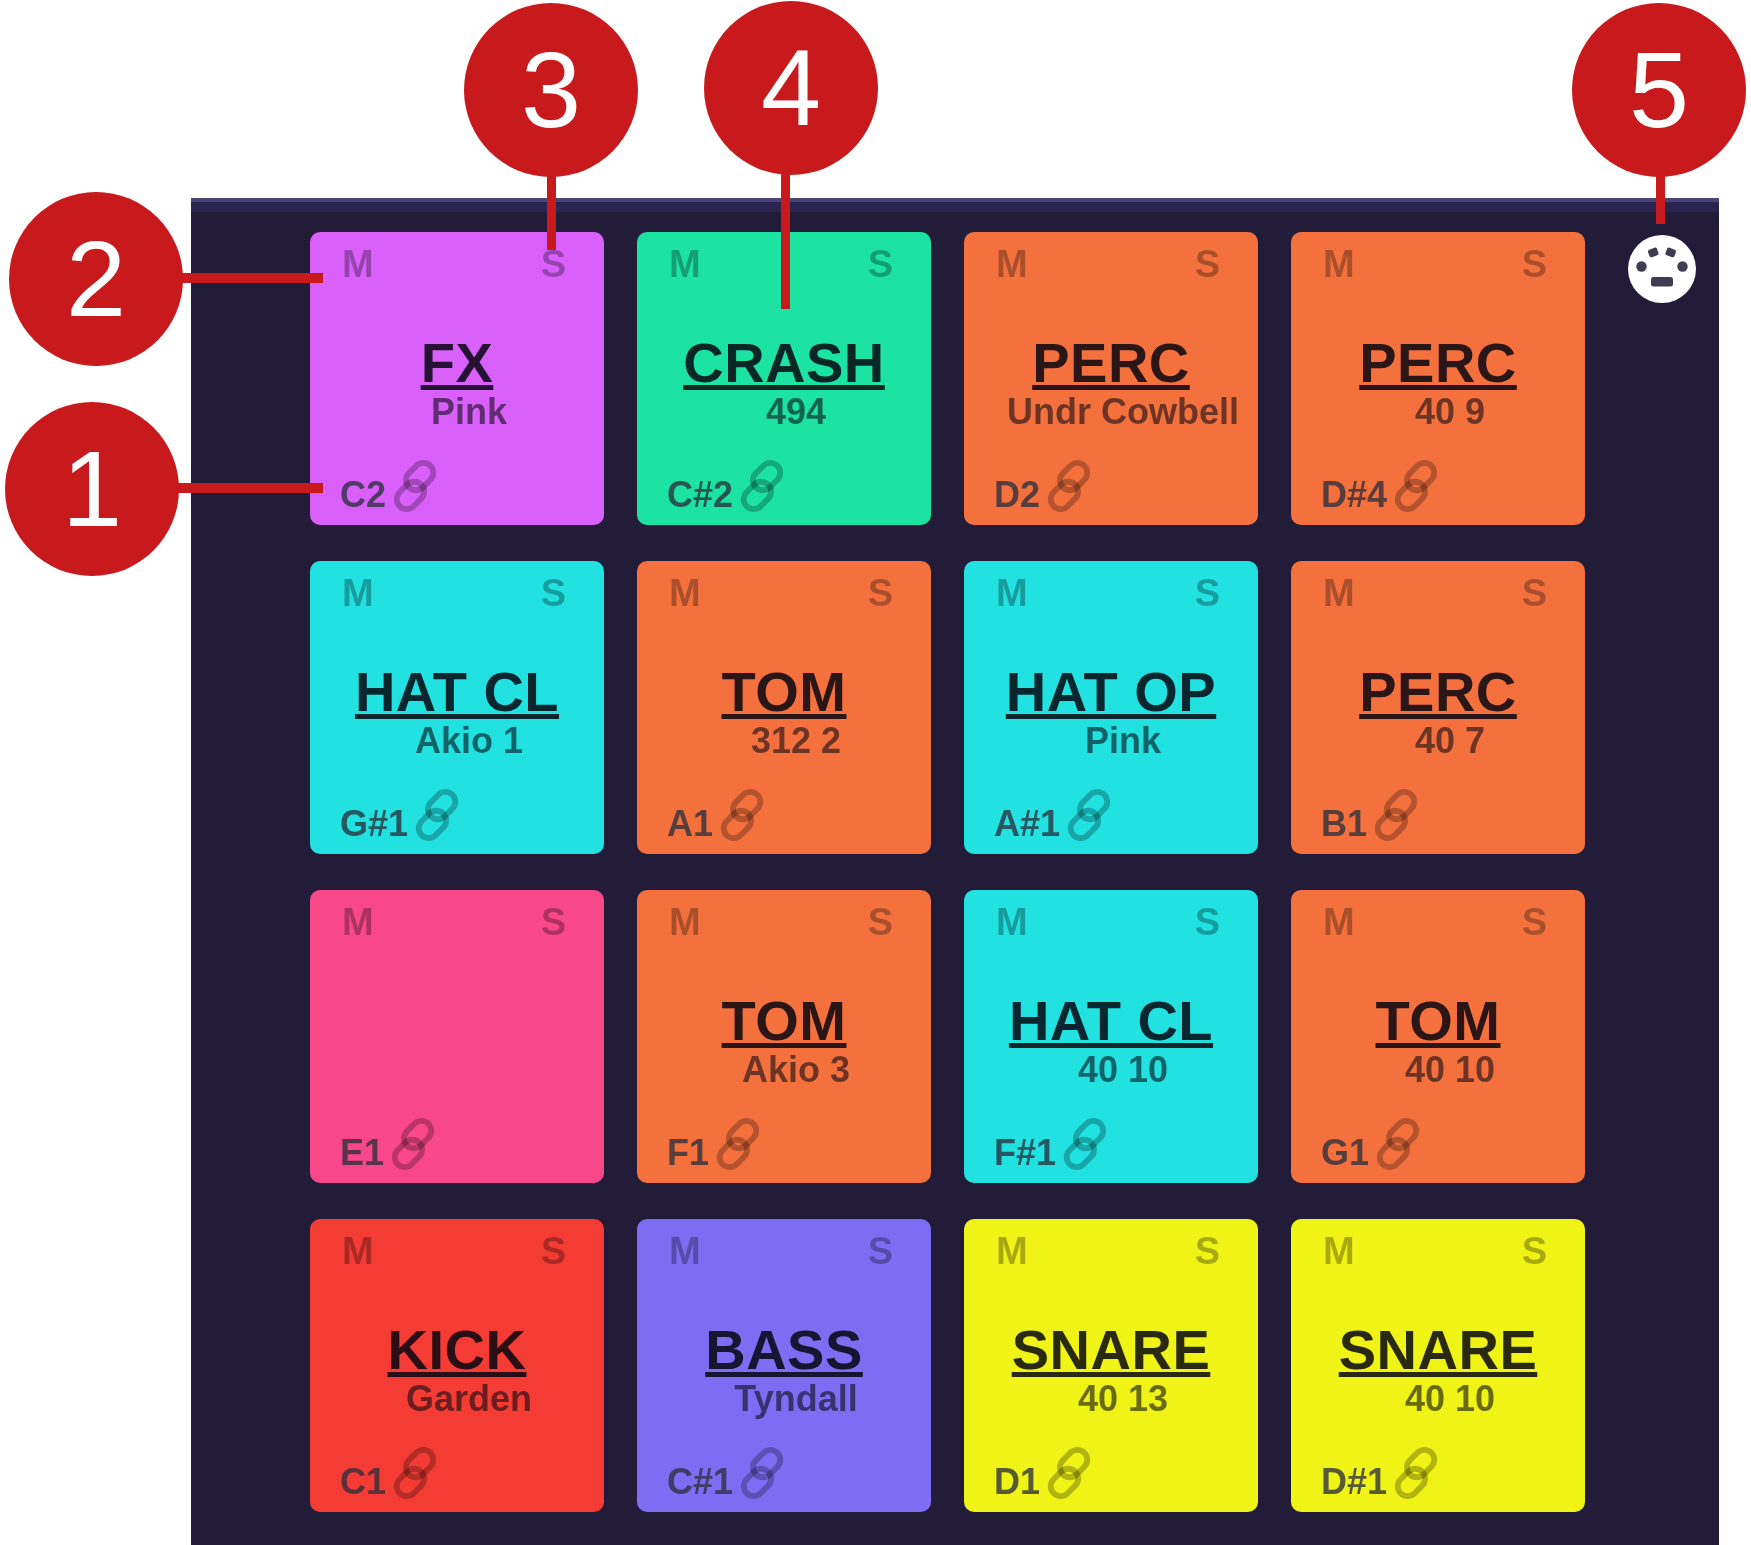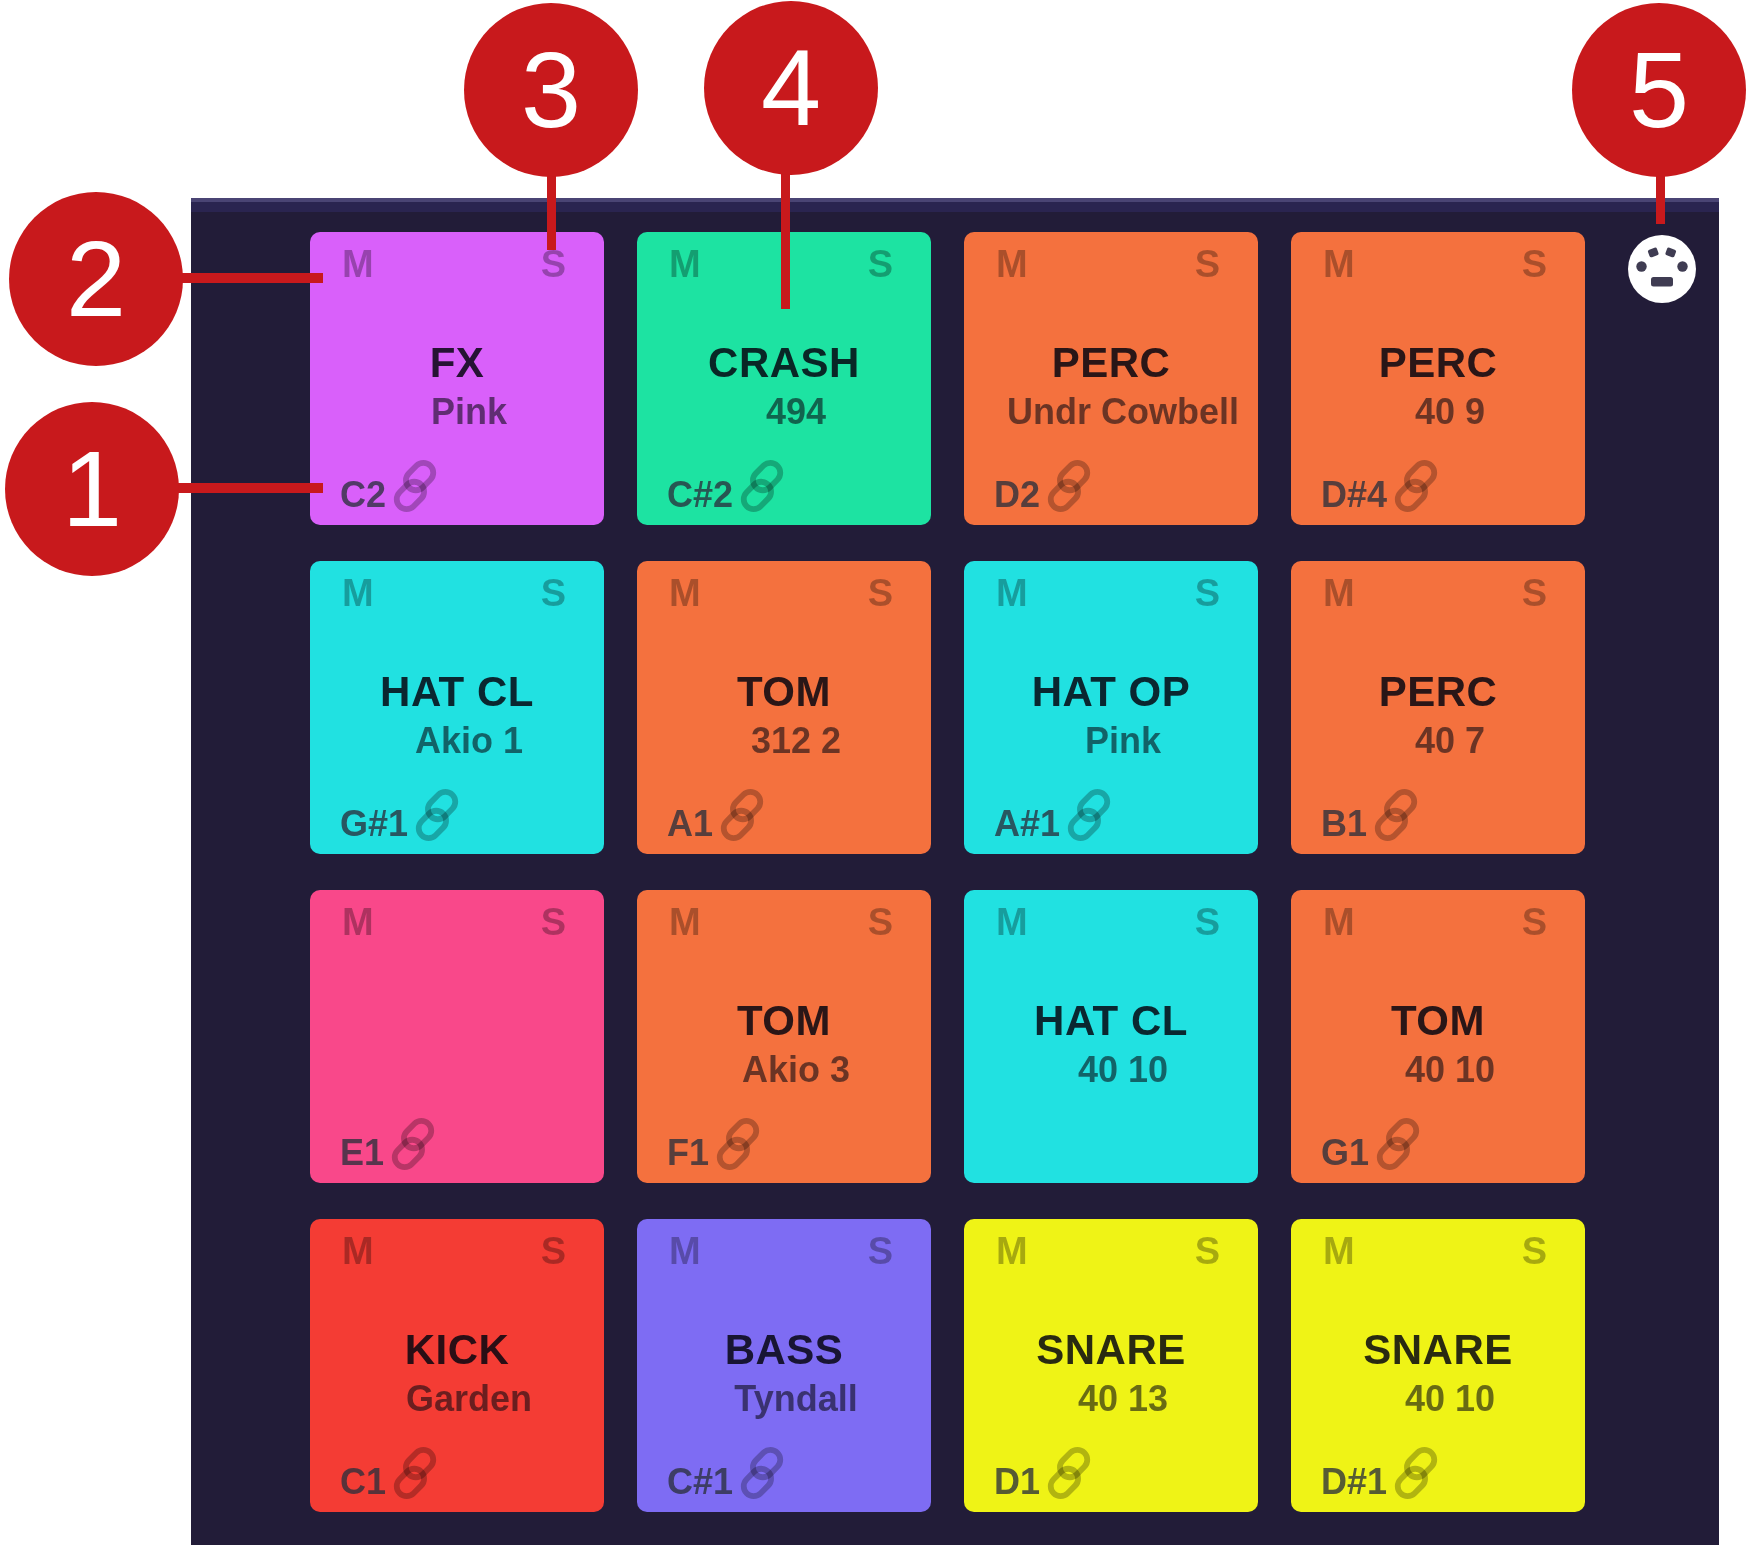--- a/index.html
+++ b/index.html
@@ -12,21 +12,21 @@
                    background:linear-gradient(#4a4474 0 4px, #2a2450 4px 100%); }
 
   
   .grid { position:absolute; left:119px; top:34px;
           display:grid; grid-template-columns:repeat(4, 294px); grid-auto-rows:293px;
           gap:36px 33px; }
   .pad { position:relative; border-radius:10px; overflow:hidden; cursor:pointer; }
   .pad-top { display:flex; justify-content:space-between; padding:12px 38px 0 32px; }
   .ms { font-size:38px; font-weight:bold; color:rgba(0,0,0,0.30); line-height:1.1; cursor:pointer; }
   .pad-center { position:absolute; left:0; right:0; top:106px; text-align:center; }
-  .pad-name { font-size:42px; font-weight:bold; letter-spacing:0.5px; color:rgba(6,6,16,0.85); line-height:50px; }
+  .pad-name { font-size:56px; font-weight:bold; letter-spacing:0.5px; color:rgba(6,6,16,0.85); line-height:50px;text-decoration:underline; }
   .pad-sub  { font-size:36px; font-weight:bold; color:rgba(8,8,18,0.58); line-height:44px; margin-top:2px;padding-left:24px; }
   .pad-bottom { position:absolute; left:30px; right:24px; bottom:10px;
                 display:flex; align-items:flex-end; }
   .pad-note { font-size:36px; font-weight:bold; color:rgba(42,48,60,0.78); line-height:1.1; }
   .link { color:rgba(0,0,0,0.26); width:58px; height:58px; display:block; cursor:pointer; }
   .link svg { width:58px; height:58px; display:block; }
 
   
   .midi-btn { position:absolute; left:1437px; top:37px; width:68px; height:68px;
               border:none; background:transparent; padding:0; cursor:pointer; }
@@ -232,20 +232,29 @@
     </div>
   </div>
         <div class="pad" style="background: rgb(33, 225, 225);">
     <div class="pad-top">
       <span class="ms">M</span>
       <span class="ms">S</span>
     </div>
     <div class="pad-center">
       <div class="pad-name">HAT CL</div>
       <div class="pad-sub">40 10</div>
+    </div>
+    <div class="pad-bottom">
+      <span class="pad-note">F#1</span>
+      <span class="link">
+        <svg viewBox="0 0 24 24" fill="none" stroke="currentColor" stroke-width="2.4">
+          <rect x="9.8" y="1.8" width="8.2" height="12.6" rx="4.1" transform="rotate(45 13.9 8.1)"></rect>
+          <rect x="6.0" y="9.6" width="8.2" height="12.6" rx="4.1" transform="rotate(45 10.1 15.9)"></rect>
+        </svg>
+      </span>
     </div>
   </div>
         <div class="pad" style="background: rgb(244, 113, 62);">
     <div class="pad-top">
       <span class="ms">M</span>
       <span class="ms">S</span>
     </div>
     <div class="pad-center">
       <div class="pad-name">TOM</div>
       <div class="pad-sub">40 10</div>

